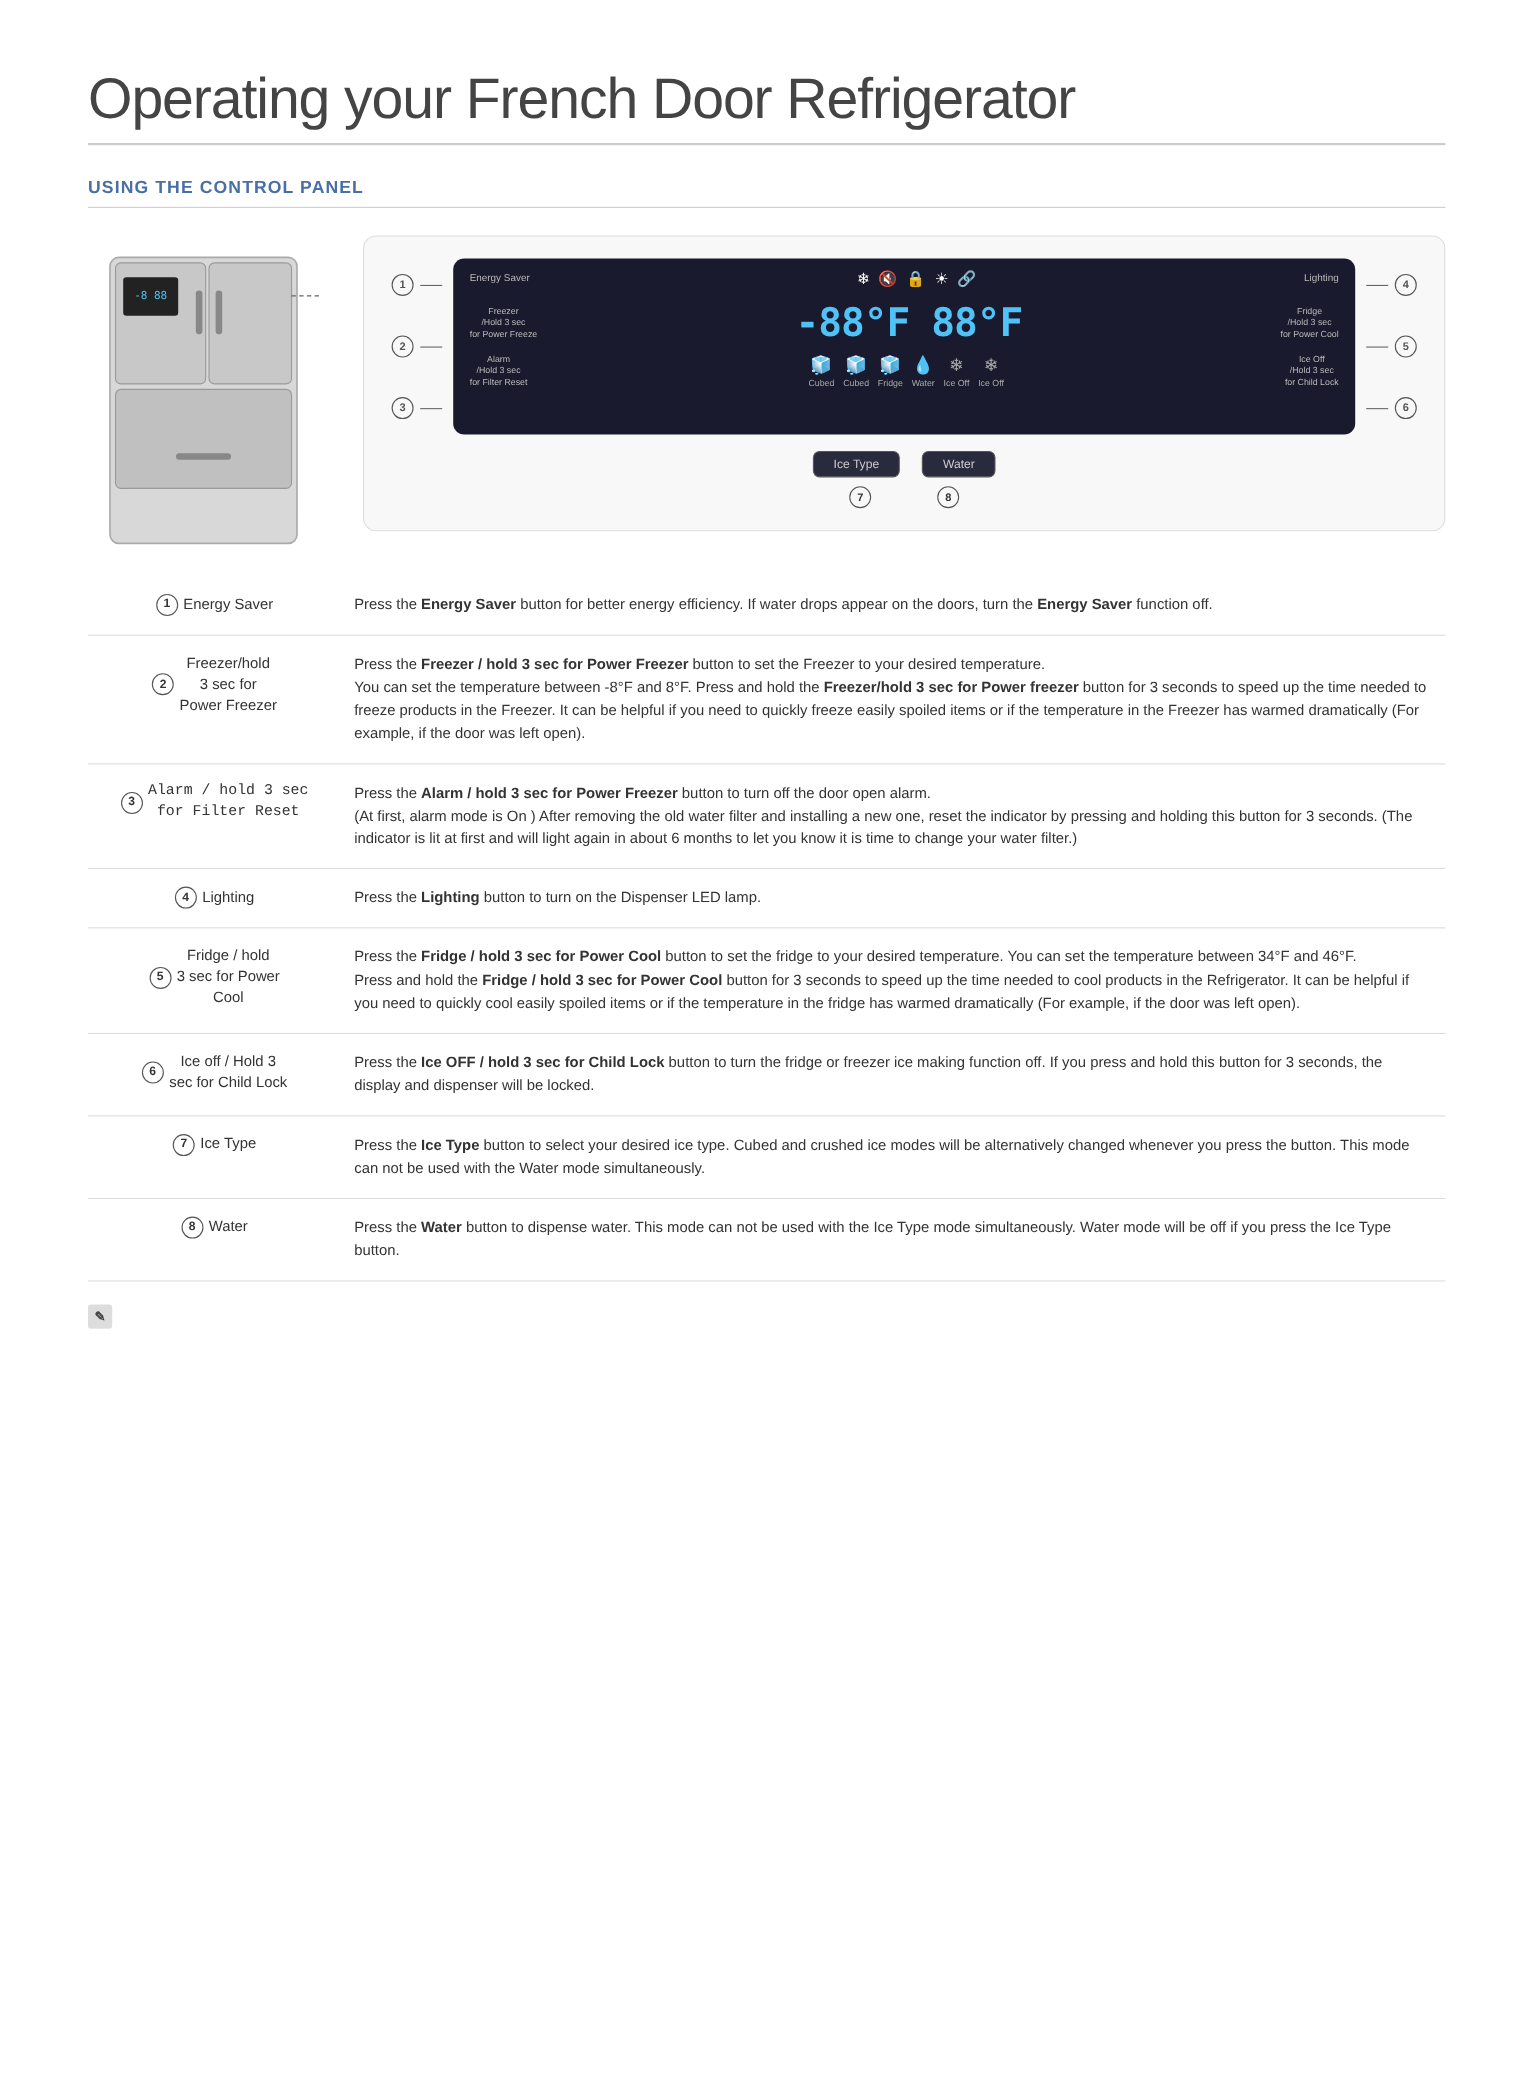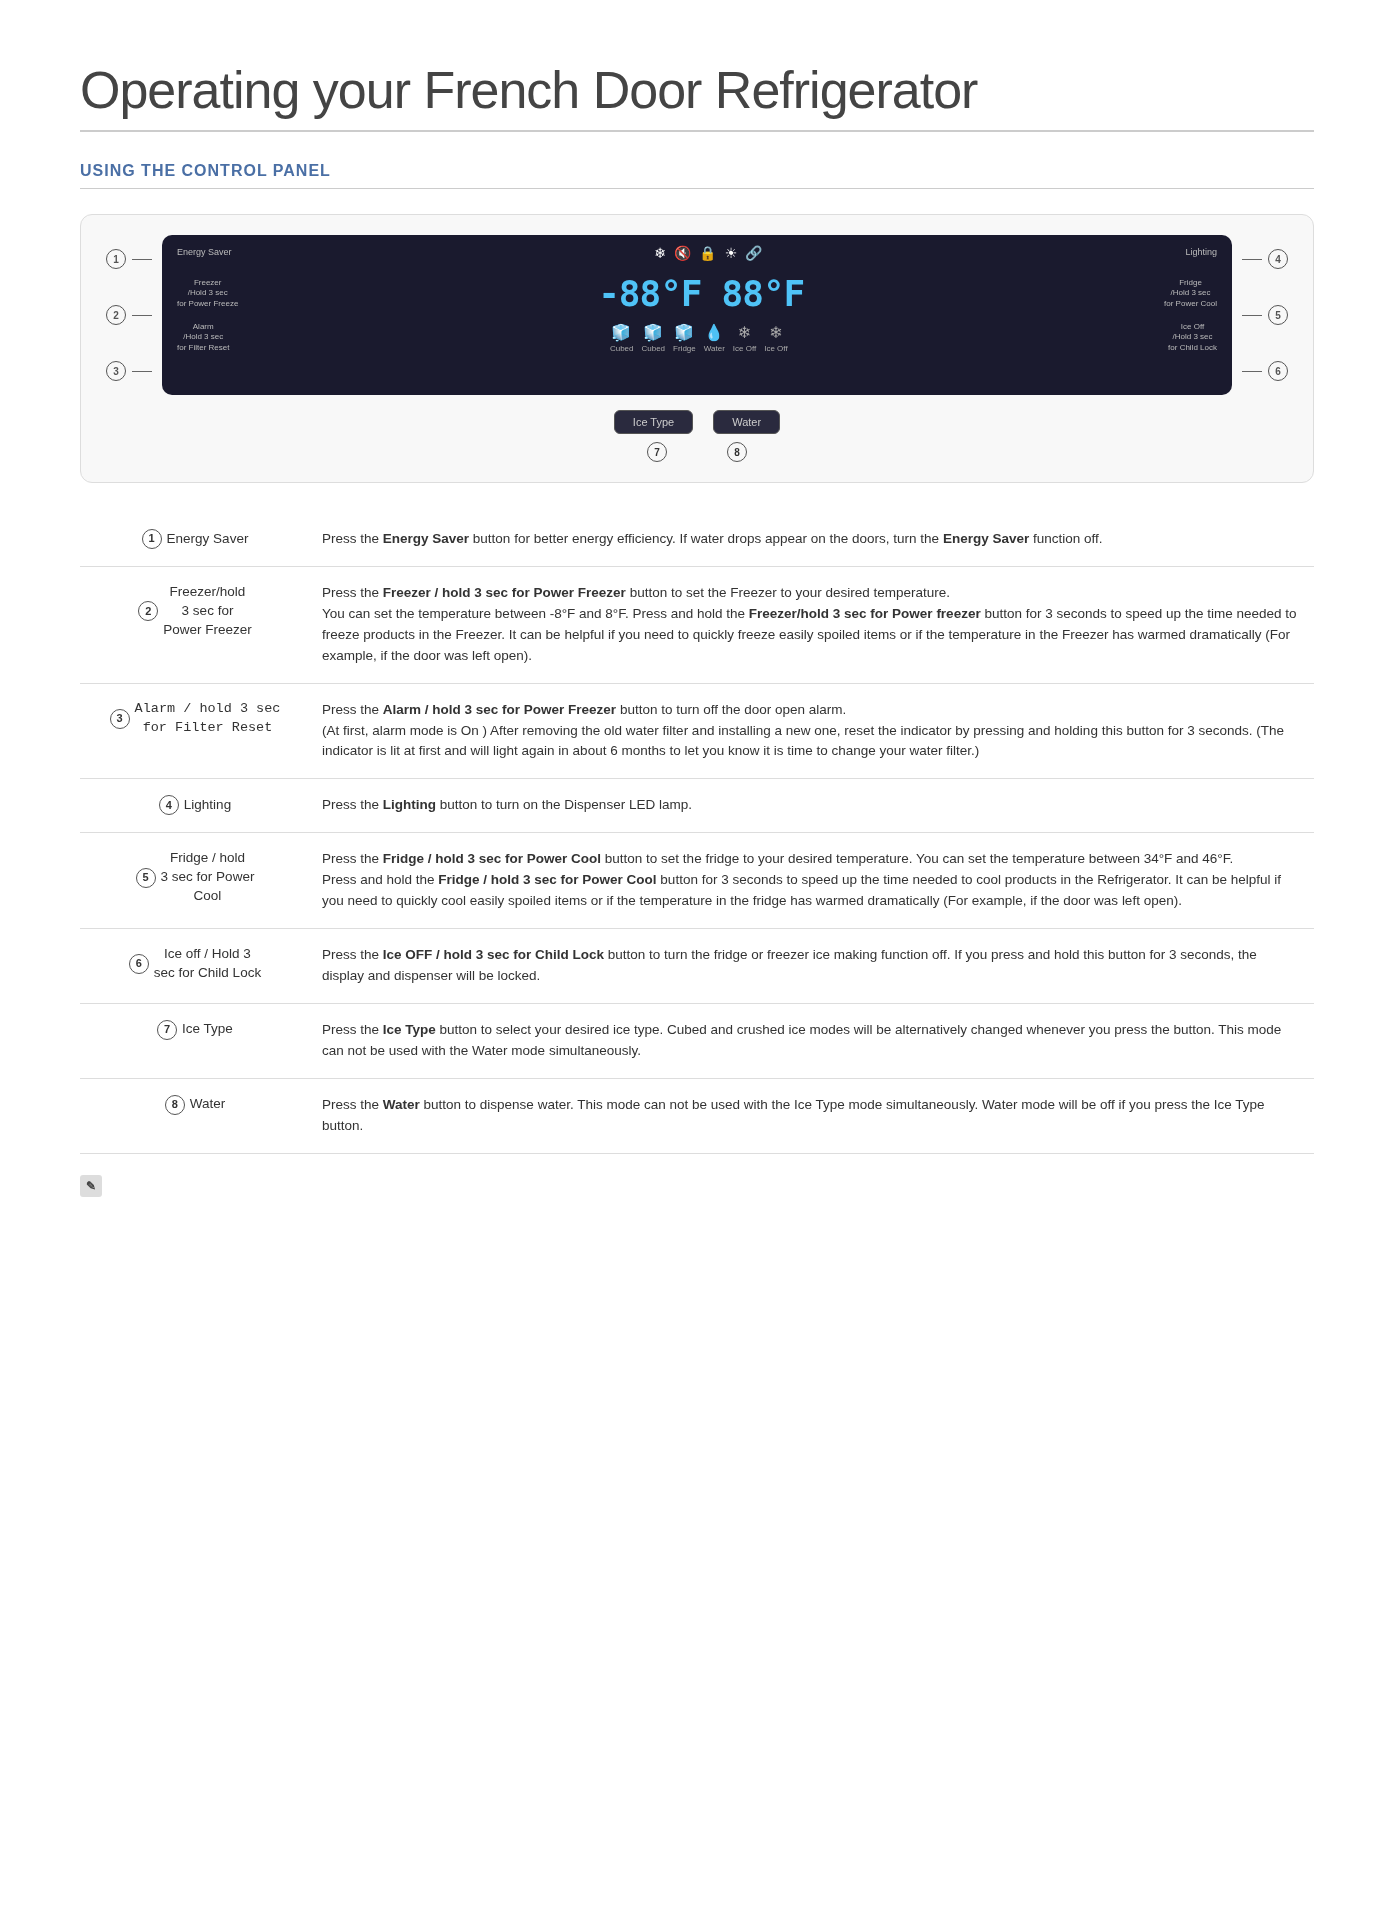--- a/index.html
+++ b/index.html
@@ -202,20 +202,44 @@
     }
   </style>
 </head>
 <body>
 
 <h1 class="page-title">Operating your French Door Refrigerator</h1>
 <div class="section-title">USING THE CONTROL PANEL</div>
 
 <div class="diagram-area">
 
+  <div class="fridge-image">
+    <svg width="210" height="290" viewBox="0 0 210 290" xmlns="http://www.w3.org/2000/svg">
+
+      <rect x="20" y="20" width="170" height="260" rx="8" fill="#d8d8d8" stroke="#aaa" stroke-width="1.5"></rect>
+
+      <rect x="25" y="25" width="82" height="110" rx="5" fill="#c8c8c8" stroke="#999" stroke-width="1"></rect>
+
+      <rect x="110" y="25" width="75" height="110" rx="5" fill="#c8c8c8" stroke="#999" stroke-width="1"></rect>
+
+      <rect x="25" y="140" width="160" height="90" rx="5" fill="#c0c0c0" stroke="#999" stroke-width="1"></rect>
+
+      <rect x="98" y="50" width="6" height="40" rx="3" fill="#888"></rect>
+
+      <rect x="116" y="50" width="6" height="40" rx="3" fill="#888"></rect>
+
+      <rect x="80" y="198" width="50" height="6" rx="3" fill="#888"></rect>
+
+      <rect x="32" y="38" width="50" height="35" rx="3" fill="#222"></rect>
+
+      <text x="57" y="58" text-anchor="middle" fill="#4fc3f7" font-size="10" font-family="monospace">-8 88</text>
+
+      <line x1="185" y1="55" x2="320" y2="55" stroke="#666" stroke-width="1" stroke-dasharray="4,3"></line>
+    </svg>
+  </div>
 
   <div class="control-panel-diagram">
     <div class="panel-row">
 
       <div class="panel-labels-left">
         <div class="panel-label">
           <div class="circle-num">1</div>
           <div style="width:20px;height:1px;background:#666;"></div>
         </div>
         <div class="panel-label">

